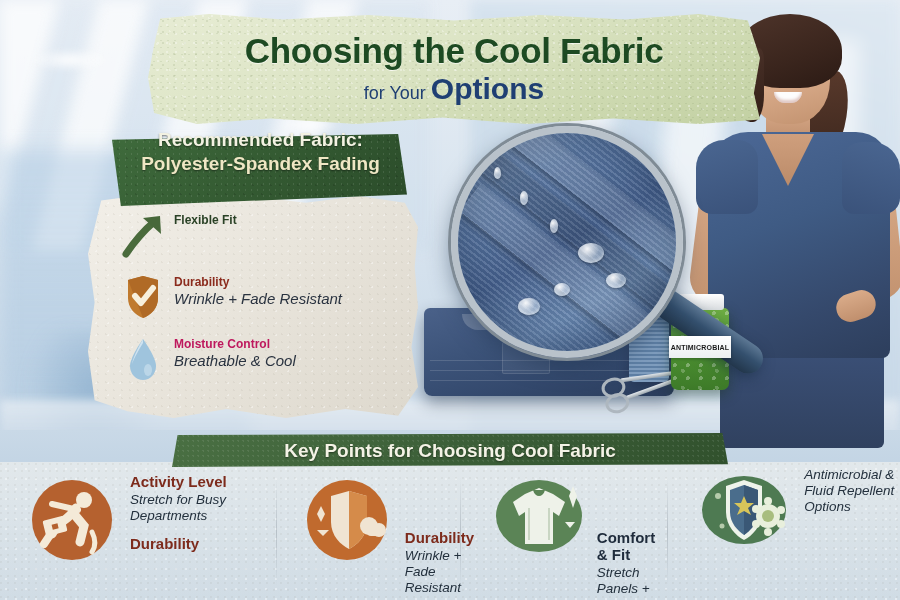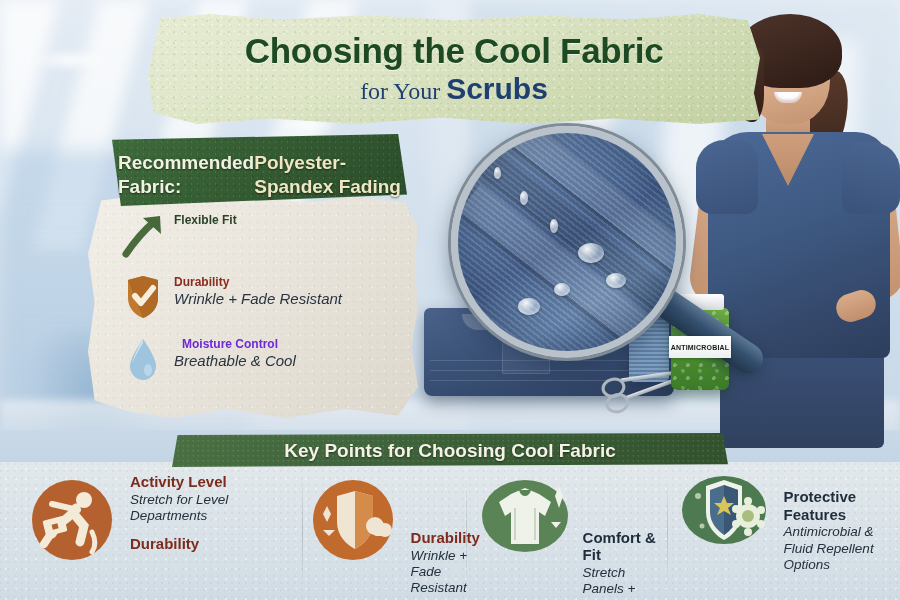--- a/index.html
+++ b/index.html
@@ -62,21 +62,21 @@
       radial-gradient(circle at 12% 22%, rgba(255,255,255,.5) 0 1px, transparent 1px),
       radial-gradient(circle at 38% 64%, rgba(120,140,90,.22) 0 1px, transparent 1px),
       radial-gradient(circle at 68% 33%, rgba(255,255,255,.45) 0 1px, transparent 1px),
       radial-gradient(circle at 84% 78%, rgba(120,140,90,.2) 0 1px, transparent 1px);
     background-size:9px 9px,11px 11px,13px 13px,7px 7px;opacity:.7;}
   .title-wrap{position:absolute;left:148px;top:20px;width:612px;height:100px;
     display:flex;flex-direction:column;align-items:center;justify-content:center;}
   .title-line1{font-size:35px;font-weight:bold;color:#1d4a22;letter-spacing:-.3px;
     text-shadow:0 1px 0 rgba(255,255,255,.6);line-height:1.05;}
   .title-line2{font-size:28px;font-weight:bold;color:#1f3f73;line-height:1.2;margin-top:2px;}
-  .title-line2 .thin{font-weight:normal;font-size:24px;font-family:Liberation Serif, serif;}
+  .title-line2 .thin{font-weight:normal;font-size:18px;}
   .title-line2 .strong{font-weight:bold;font-size:30px;}
 
   
   .paper{position:absolute;left:88px;top:196px;width:330px;height:222px;
     background:linear-gradient(135deg,#f2efe8 0%,#e9e5dc 45%,#ddd8cd 100%);
     clip-path:polygon(4% 2%,14% 0%,30% 3%,48% 0%,66% 3%,82% 0%,96% 3%,100% 14%,
       99% 32%,100% 50%,98% 68%,100% 86%,94% 99%,78% 96%,60% 100%,42% 96%,
       26% 100%,12% 97%,2% 92%,0% 70%,2% 48%,0% 26%);
     box-shadow:0 5px 16px rgba(40,60,80,.22);}
   .paper::after{content:"";position:absolute;inset:0;
@@ -88,37 +88,37 @@
   
   .rec-banner{position:absolute;left:112px;top:134px;width:295px;height:72px;
     background:linear-gradient(135deg,#3f6b3c 0%,#355c33 45%,#2b4c2a 100%);
     clip-path:polygon(0% 8%,97% 0%,100% 84%,3% 100%);
     box-shadow:0 4px 12px rgba(20,40,25,.4);}
   .rec-banner::after{content:"";position:absolute;inset:0;
     background-image:
       radial-gradient(circle at 25% 40%, rgba(255,255,255,.1) 0 1px, transparent 1px),
       radial-gradient(circle at 65% 70%, rgba(0,0,0,.12) 0 1px, transparent 1px);
     background-size:6px 6px,9px 9px;}
-  .rec-text{position:absolute;left:118px;top:144px;width:285px;height:62px;
-    display:flex;flex-direction:row;align-items:center;justify-content:center;}
+  .rec-text{position:absolute;left:118px;top:128px;width:285px;height:62px;
+    display:flex;flex-direction:column;align-items:center;}
   .rec-l1{font-size:19px;font-weight:bold;color:#f3f2e2;line-height:1.25;
     text-shadow:0 1px 2px rgba(0,0,0,.5);}
   .rec-l2{font-size:19px;font-weight:bold;color:#efe7c4;line-height:1.25;
     text-shadow:0 1px 2px rgba(0,0,0,.5);}
 
   
   .features{position:absolute;left:122px;top:212px;width:300px;}
   .feat{display:flex;align-items:flex-start;gap:10px;margin-bottom:12px;}
   .feat-ico{width:42px;height:50px;flex:0 0 42px;position:relative;}
   .feat-txt{padding-top:2px;}
   .feat-title{font-size:12px;font-weight:bold;line-height:1.12;}
   .feat-sub{font-size:15px;font-style:italic;color:#2a3340;line-height:1.2;margin-top:1px;}
   .t-green{color:#2a4226;}
   .t-red{color:#8b2b1d;}
-  .t-navy{color:#6d28d9;margin-left:8px;}
+  .t-navy{color:#be185d;}
 
   
   .kp-ribbon{position:absolute;left:172px;top:433px;width:556px;height:34px;
     background:linear-gradient(135deg,#4a7043 0%,#3c5f38 50%,#31512d 100%);
     clip-path:polygon(1% 6%,99% 0%,100% 92%,0% 100%);
     box-shadow:0 3px 9px rgba(20,40,25,.38);}
   .kp-ribbon::after{content:"";position:absolute;inset:0;
     background-image:radial-gradient(circle at 30% 50%, rgba(255,255,255,.09) 0 1px, transparent 1px);
     background-size:5px 5px;}
   .kp-title{position:absolute;left:172px;top:436px;width:556px;height:30px;
@@ -127,21 +127,21 @@
     text-shadow:0 1px 2px rgba(0,0,0,.45);}
 
   
   .kp-band{position:absolute;left:0;top:462px;width:900px;height:138px;
     background:linear-gradient(180deg,rgba(238,240,238,.72) 0%,rgba(226,232,234,.62) 100%);}
   .kp-band::after{content:"";position:absolute;inset:0;
     background-image:
       radial-gradient(circle at 18% 28%, rgba(160,160,150,.12) 0 1px, transparent 1px),
       radial-gradient(circle at 62% 72%, rgba(255,255,255,.45) 0 1px, transparent 1px);
     background-size:7px 7px,10px 10px;}
-  .kp-cols{position:absolute;left:0;top:466px;width:900px;height:132px;display:flex;}
+  .kp-cols{position:absolute;left:0;top:466px;width:900px;height:132px;display:flex;gap:20px;}
   .kp-col{position:relative;display:flex;align-items:flex-start;padding-top:8px;}
   .kp-div{position:absolute;top:12px;width:1px;height:108px;
     background:linear-gradient(180deg,rgba(120,130,140,0),rgba(120,130,140,.35),rgba(120,130,140,0));}
   .kp-ico{flex:0 0 auto;position:relative;}
   .kp-txt{padding-left:8px;}
   .kp-h{font-size:15px;font-weight:bold;line-height:1.12;}
   .kp-s{font-size:13.5px;font-style:italic;color:#23303d;line-height:1.2;margin-top:1px;}
   .kp-h2{font-size:15px;font-weight:bold;color:#7d2b1c;line-height:1.12;margin-top:6px;}
 
   
@@ -323,21 +323,21 @@
     <div class="drop" style="left:62px;top:58px;width:8px;height:14px;"></div>
     <div class="drop" style="left:92px;top:86px;width:8px;height:14px;"></div>
   </div>
 
   <div class="paper"></div>
 
   <div class="title-banner"></div>
   <div class="title-wrap">
     <div class="title-line1">Choosing the Cool Fabric</div>
     <div class="title-line2">
-      <span class="thin">for Your </span><span class="strong">Scrubs</span>
+      <span class="thin">for Your </span><span class="strong">Options</span>
     </div>
   </div>
 
   <div class="rec-banner"></div>
   <div class="rec-text">
     <div class="rec-l1">Recommended Fabric:</div>
     <div class="rec-l2">Polyester-Spandex Fading</div>
   </div>
 
   <div class="features">
@@ -399,21 +399,21 @@
           <path d="M54 34 C50 40 44 46 36 50 L30 60" stroke="#f4ead8" stroke-width="9" stroke-linecap="round" fill="none"></path>
           <path d="M52 40 L62 52 L58 68" stroke="#f4ead8" stroke-width="9" stroke-linecap="round" fill="none"></path>
           <path d="M30 58 L22 70" stroke="#f4ead8" stroke-width="8" stroke-linecap="round"></path>
           <rect x="22" y="44" width="22" height="16" rx="2" fill="#f4ead8" transform="rotate(-14 33 52)"></rect>
           <rect x="30" y="50" width="6" height="5" fill="#b5612f" transform="rotate(-14 33 52)"></rect>
           <path d="M70 58 C74 66 74 72 70 78" stroke="#f4ead8" stroke-width="5" fill="none" stroke-linecap="round"></path>
         </svg>
       </div>
       <div class="kp-txt">
         <div class="kp-h" style="color:#7d2b1c;">Activity Level</div>
-        <div class="kp-s">Stretch for Level Departments</div>
+        <div class="kp-s">Stretch for Busy Departments</div>
         <div class="kp-h2" style="margin-top:12px;">Durability</div>
       </div>
       <div class="kp-div" style="right:0;"></div>
     </div>
 
     <div class="kp-col" style="width:160px;">
       <div class="kp-ico">
         <svg viewBox="0 0 100 100" width="100" height="100">
           <circle cx="50" cy="46" r="40" fill="#c06a2e"></circle>
           <path d="M34 22 L52 17 L70 22 L70 48 C70 62 60 71 52 75 C44 71 34 62 34 48 Z" fill="#f0e4d2"></path>
@@ -466,20 +466,19 @@
             <circle cx="85" cy="58" r="4"></circle>
               <circle cx="72" cy="66" r="4"></circle>
             <circle cx="60" cy="58" r="4"></circle>
               <circle cx="60" cy="43" r="4"></circle>
           </g>
           <circle cx="22" cy="30" r="3" fill="#cfe0c2" opacity=".8"></circle>
           <circle cx="26" cy="60" r="2.5" fill="#cfe0c2" opacity=".8"></circle>
         </svg>
       </div>
       <div class="kp-txt">
-        <div class="kp-h" style="color:#1f2c3c;margin-top:22px;line-height:1.18;">Protective Features</div>
         <div class="kp-s">Antimicrobial &amp; Fluid Repellent Options</div>
       </div>
     </div>
 
   </div>
 
 </div>
 
 </body></html>

